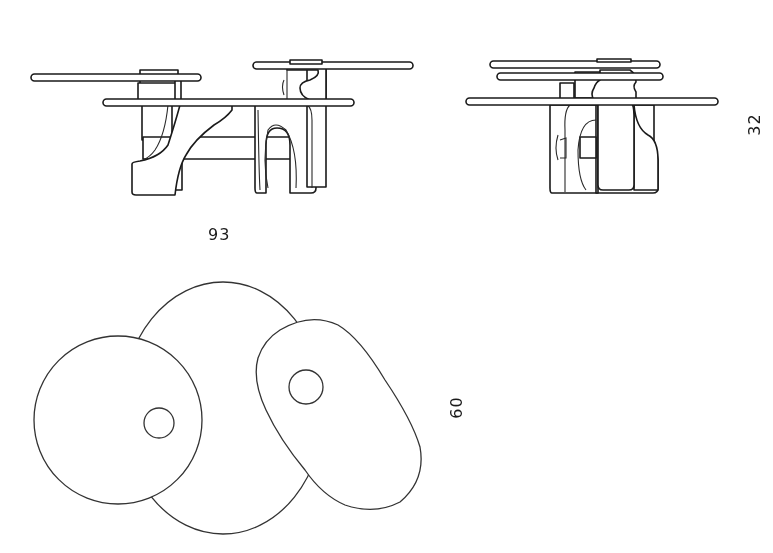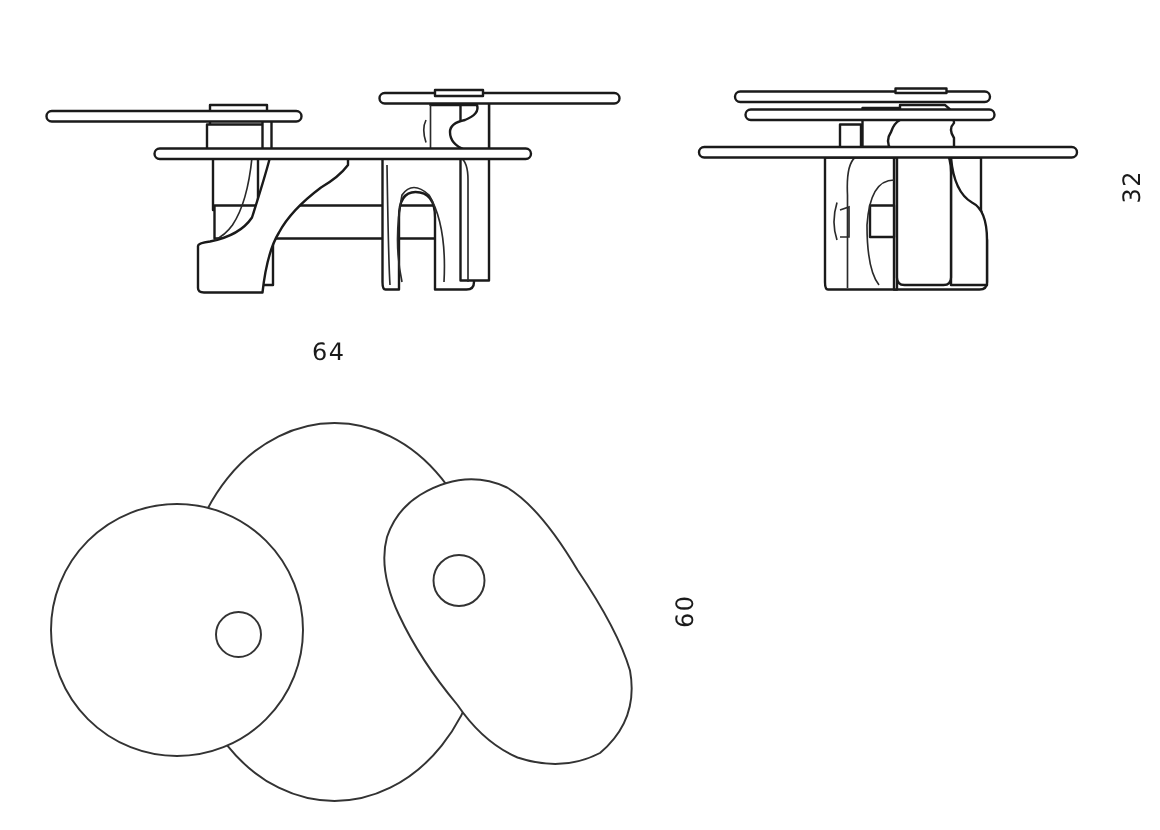--- a/index.html
+++ b/index.html
@@ -69,15 +69,15 @@
 
   <g>
     <ellipse class="plan" cx="223" cy="408" rx="101" ry="126"></ellipse>
     <circle class="plan" cx="118" cy="420" r="84"></circle>
     <circle class="plan" cx="159" cy="423" r="15"></circle>
     <path class="plan" d="M280,330 Q310,312 338,325 Q360,338 385,380 Q412,420 420,447 Q426,480 400,502 Q375,515 345,505 Q322,495 305,470 Q280,440 266,410 Q252,380 258,358 Q264,340 280,330 Z"></path>
     <circle class="plan" cx="306" cy="387" r="17"></circle>
   </g>
 </svg>
 
-<div class="dim" style="left:208px; top:225px;">64</div>
+<div class="dim" style="left:208px; top:225px;">93</div>
 <div class="dim rot" style="left:743px; top:115px;">32</div>
 <div class="dim rot" style="left:445px; top:398px;">60</div>
 
 </body></html>

